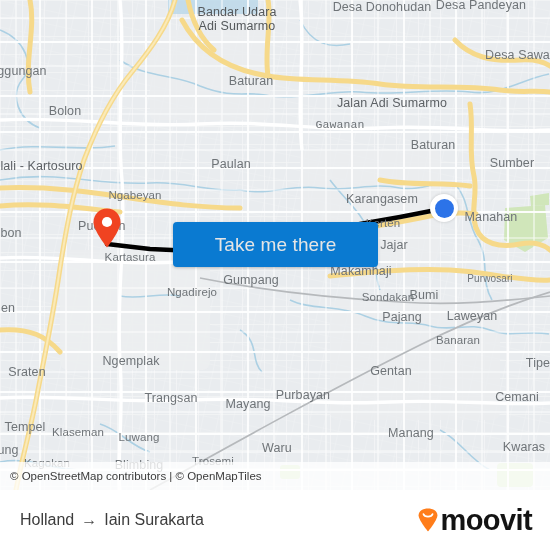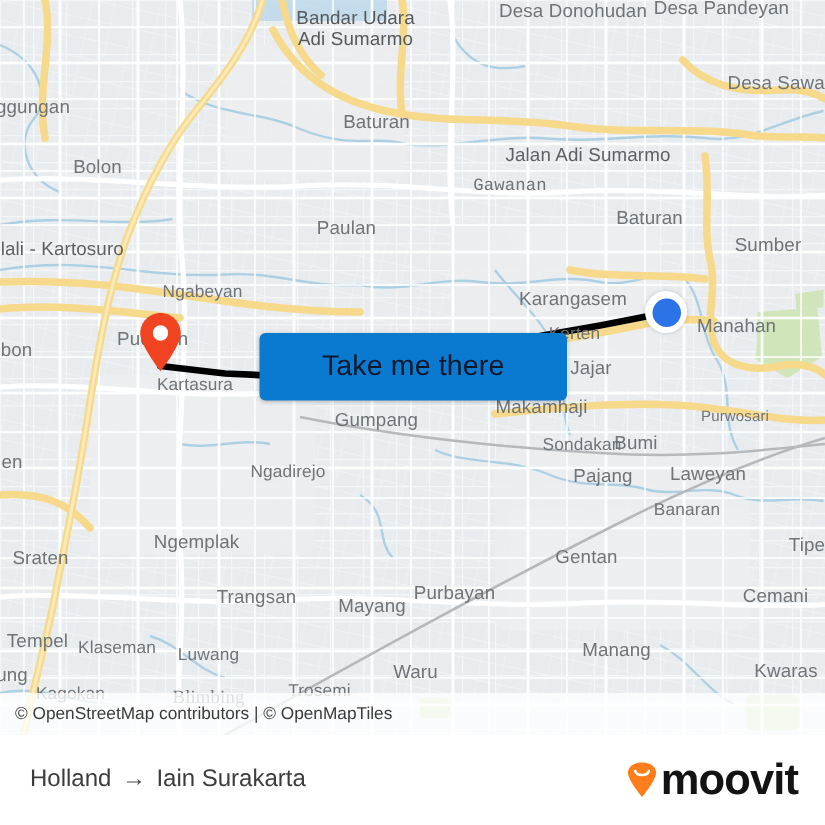--- a/index.html
+++ b/index.html
@@ -273,37 +273,37 @@
         <div class="lbl darker big" style="left: 237px; top: 12px;">Bandar Udara</div>
         <div class="lbl darker big" style="left: 237px; top: 26px;">Adi Sumarmo</div>
         <div class="lbl dark big" style="left: 382px; top: 7px;">Desa Donohudan</div>
         <div class="lbl dark big" style="left: 481px; top: 5px;">Desa Pandeyan</div>
         <div class="lbl dark big" style="left: 521px; top: 55px;">Desa Sawah</div>
         <div class="lbl dark big" style="left: 22px; top: 71px;">ggungan</div>
         <div class="lbl dark big" style="left: 251px; top: 81px;">Baturan</div>
         <div class="lbl road big" style="left: 392px; top: 103px;">Jalan Adi Sumarmo</div>
         <div class="lbl dark big" style="left: 65px; top: 111px;">Bolon</div>
         <div class="lbl dark" style="left: 340px; top: 124px; font-family: Liberation Mono, monospace;">Gawanan</div>
-        <div class="lbl dark big" style="left: 231px; top: 152px;">Paulan</div>
+        <div class="lbl dark big" style="left: 231px; top: 164px;">Paulan</div>
         <div class="lbl dark big" style="left: 433px; top: 145px;">Baturan</div>
         <div class="lbl dark big" style="left: 512px; top: 163px;">Sumber</div>
         <div class="lbl road big" style="left: 38px; top: 166px;">olali - Kartosuro</div>
         <div class="lbl dark" style="left: 135px; top: 195px;">Ngabeyan</div>
         <div class="lbl dark big" style="left: 382px; top: 199px;">Karangasem</div>
         <div class="lbl dark" style="left: 383px; top: 223px;">Kerten</div>
         <div class="lbl dark big" style="left: 491px; top: 217px;">Manahan</div>
         <div class="lbl dark big" style="left: 11px; top: 233px;">bon</div>
         <div class="lbl dark big" style="left: 89px; top: 226px;">Puc</div>
         <div class="lbl dark big" style="left: 122px; top: 226px;">n</div>
         <div class="lbl dark big" style="left: 394px; top: 245px;">Jajar</div>
         <div class="lbl dark" style="left: 130px; top: 257px;">Kartasura</div>
         <div class="lbl dark big" style="left: 251px; top: 280px;">Gumpang</div>
         <div class="lbl dark big" style="left: 361px; top: 271px;">Makamhaji</div>
         <div class="lbl sm dark" style="left: 490px; top: 278px;">Purwosari</div>
-        <div class="lbl dark" style="left: 192px; top: 292px; margin-top: 23px;">Ngadirejo</div>
+        <div class="lbl dark" style="left: 192px; top: 292px;">Ngadirejo</div>
         <div class="lbl dark" style="left: 388px; top: 297px;">Sondakan</div>
         <div class="lbl dark big" style="left: 424px; top: 295px;">Bumi</div>
         <div class="lbl dark big" style="left: 8px; top: 308px;">en</div>
         <div class="lbl dark big" style="left: 402px; top: 317px;">Pajang</div>
         <div class="lbl dark big" style="left: 472px; top: 316px;">Laweyan</div>
         <div class="lbl dark" style="left: 458px; top: 340px;">Banaran</div>
         <div class="lbl dark big" style="left: 27px; top: 372px;">Sraten</div>
         <div class="lbl dark big" style="left: 131px; top: 361px;">Ngemplak</div>
         <div class="lbl dark big" style="left: 538px; top: 363px;">Tipe</div>
         <div class="lbl dark big" style="left: 391px; top: 371px;">Gentan</div>
@@ -312,37 +312,37 @@
         <div class="lbl dark big" style="left: 303px; top: 395px;">Purbayan</div>
         <div class="lbl dark big" style="left: 517px; top: 397px;">Cemani</div>
         <div class="lbl dark big" style="left: 25px; top: 427px;">Tempel</div>
         <div class="lbl dark" style="left: 78px; top: 432px;">Klaseman</div>
         <div class="lbl dark" style="left: 139px; top: 437px;">Luwang</div>
         <div class="lbl dark big" style="left: 277px; top: 448px;">Waru</div>
         <div class="lbl dark big" style="left: 411px; top: 433px;">Manang</div>
         <div class="lbl dark big" style="left: 524px; top: 447px;">Kwaras</div>
         <div class="lbl dark big" style="left: 8px; top: 450px;">ung</div>
         <div class="lbl dark" style="left: 47px; top: 463px;">Kagokan</div>
-        <div class="lbl dark big" style="left: 139px; top: 465px; font-family: Liberation Serif, serif;">Blimbing</div>
+        <div class="lbl dark big" style="left: 139px; top: 465px;">Blimbing</div>
         <div class="lbl dark" style="left: 213px; top: 461px;">Trosemi</div>
       </div>
 
     <div id="pin-origin" style="left: 107px; top: 248px;">
       <svg viewBox="0 0 30 40" width="30" height="40">
         <path d="M15 39.5 C15 39.5 28.5 22.5 28.5 14.2 C28.5 6.6 22.5 0.6 15 0.6
                  C7.5 0.6 1.5 6.6 1.5 14.2 C1.5 22.5 15 39.5 15 39.5 Z" fill="#f04321"></path>
         <circle cx="15" cy="14" r="5.1" fill="#ffffff"></circle>
       </svg>
     </div>
 
     <div id="dot-dest" style="left: 444px; top: 208px;">
       <div class="inner" style="background: rgb(44, 115, 232);"></div>
     </div>
 
-    <button id="cta" style="background: rgb(10, 122, 209); color: #0f172a;">Take me there</button>
+    <button id="cta" style="background: rgb(10, 122, 209); color: #e5e5e5;">Take me there</button>
 
     <div id="attrib">
       <span>© OpenStreetMap contributors | © OpenMapTiles</span>
     </div>
   </div>
 
   <div id="footer">
     <div id="route-label">
       <span>Holland</span>
       <span class="arrow">→</span>

